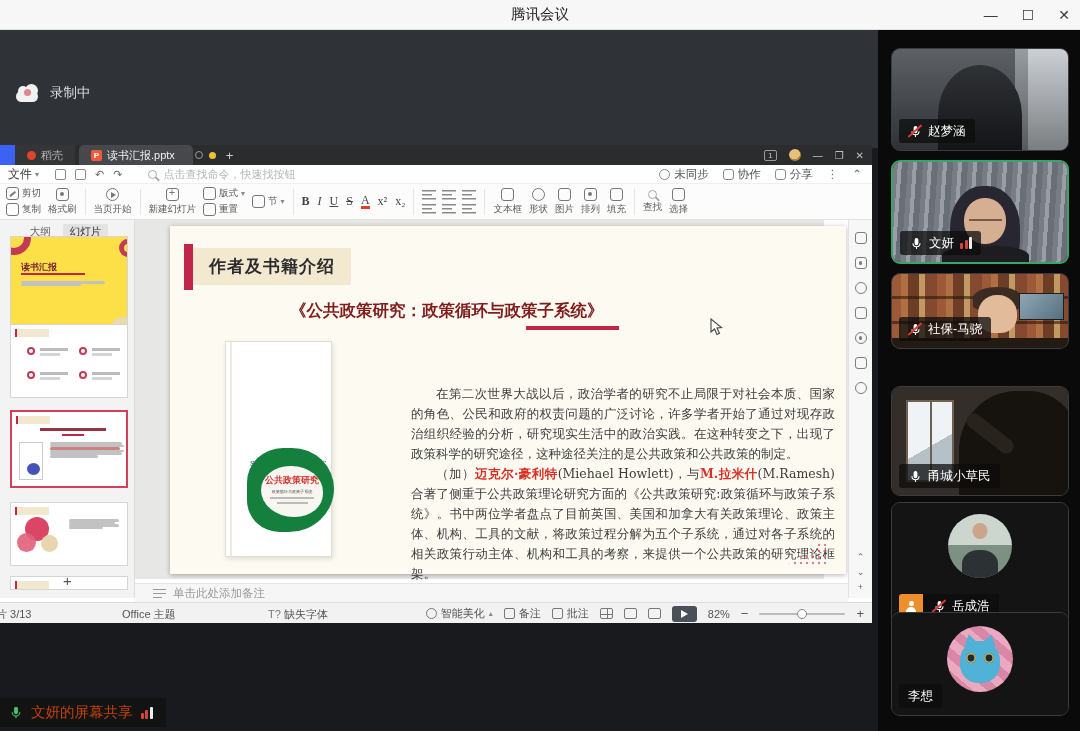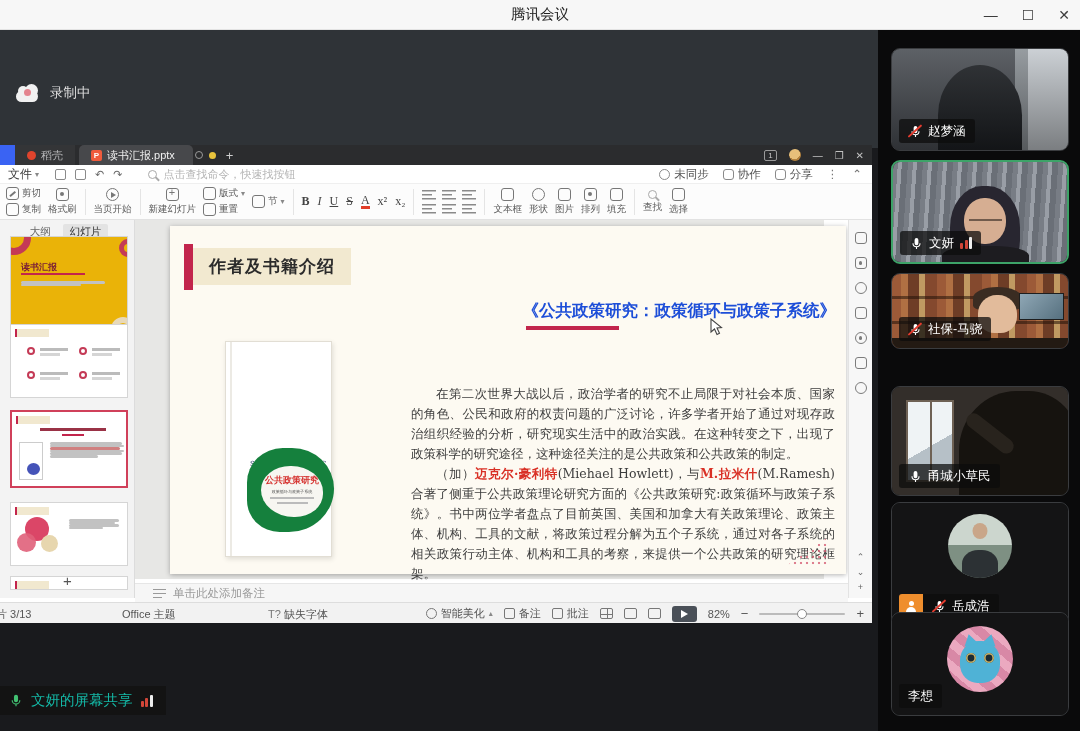--- a/index.html
+++ b/index.html
@@ -91,21 +91,21 @@
 
   
   .panel { position:absolute; left:0; top:0; width:135px; height:378px; background:#f3f3f3; border-right:1px solid #dcdcdc; }
   .panel-tabs { display:flex; justify-content:center; gap:8px; padding-top:4px; font-size:10.5px; color:#666; }
   .ptab.active { background:#e3e3e3; border-radius:2px; padding:1px 7px; color:#2d2d2d; }
   .ptab { padding:1px 4px; }
   .thumb { position:absolute; left:10px; width:118px; background:#fff; border:1px solid #d5d5d5; overflow:hidden; }
   .thumb.sel { border:2px solid #d0405a; }
   .t-chip { position:absolute; left:4px; top:4px; width:34px; height:8px; background:#f1e8cf; border-left:2.5px solid #c2254c; }
   .ln { height:2.6px; background:#c2c2c2; border-radius:2px; }
-  .t1 { top:16px; height:96px; background:#eab308; }
+  .t1 { top:16px; height:96px; background:#fde047; }
   .t1 .arc1 { position:absolute; left:-14px; top:-16px; width:34px; height:34px; border:7px solid #c43a56; border-radius:50%; }
   .t1 .arc2 { position:absolute; right:-10px; top:2px; width:18px; height:18px; border:5px solid #c43a56; border-radius:50%; }
   .t1 .arc3 { position:absolute; right:-8px; bottom:-10px; width:24px; height:24px; border:6px solid #e8d9b8; border-radius:50%; }
   .t1 .t1title { position:absolute; left:10px; top:24px; font-size:9px; font-weight:bold; color:#7c2236; font-family:"DejaVu Serif",serif; }
   .t1 .t1line { position:absolute; left:10px; top:36px; width:64px; height:2px; background:#c2254c; }
   .t1 .t1l2 { position:absolute; left:10px; top:44px; width:84px; } 
   .t2 { top:104px; height:74px; }
   .bullet-it { position:absolute; width:48px; }
   .bullet-it .ring { position:absolute; left:0; top:0; width:8px; height:8px; border:2px solid #c43a56; border-radius:50%; }
   .bullet-it .bl { position:absolute; left:13px; top:1px; width:28px; height:2.5px; background:#bbb; }
@@ -124,21 +124,21 @@
   .t4 .mini-text { position:absolute; left:58px; top:16px; width:52px; }
   .t5 { top:356px; height:14px; }
   .addslide { position:absolute; left:0; top:352px; width:135px; text-align:center; font-size:15px; color:#555; }
 
   
   .canvas { position:absolute; left:135px; top:0; width:689px; height:359px; background:#e7e7e5; }
   .slide { position:absolute; left:35px; top:6px; width:676px; height:348px; background:#fdfaf2; box-shadow:0 1px 5px rgba(0,0,0,.3); }
   .slide-titlebar { position:absolute; left:14px; top:18px; width:9px; height:46px; background:#c2254c; }
   .slide-titlebox { position:absolute; left:23px; top:22px; background:#f2e9d0; padding:7px 16px; }
   .slide-title { font-family:"DejaVu Serif","Liberation Serif",serif; font-size:17px; font-weight:bold; color:#2b2b2b; letter-spacing:1px; }
-  .slide-heading { position:absolute; left:120px; right:10px; top:74px; text-align:right; font-family:"DejaVu Serif",serif; font-size:16.5px; font-weight:bold; color:#1d4ed8; }
+  .slide-heading { position:absolute; left:120px; right:10px; top:74px; text-align:left; font-family:"DejaVu Serif",serif; font-size:16.5px; font-weight:bold; color:#7f1d1d; }
   .heading-under { position:absolute; left:356px; top:100px; width:93px; height:4px; background:#c2254c; }
   .cursor { position:absolute; left:540px; top:92px; z-index:5; }
   .book { position:absolute; left:55px; top:115px; width:107px; height:216px; background:#fff; border:1px solid #e2ded4; box-shadow:1px 2px 5px rgba(0,0,0,.12); }
   .book::before { content:''; position:absolute; left:4px; top:0; width:2px; height:100%; background:#eceae4; }
   .book-en { position:absolute; left:24px; top:118px; width:78px; text-align:left; font-family:"DejaVu Serif",serif; font-size:7px; line-height:8.5px; color:#3b4a72; letter-spacing:.4px; }
   .blob { position:absolute; right:-3px; bottom:24px; width:87px; height:84px; background:#15803d; border-radius:46% 54% 58% 42%; }
   .blob-in { position:absolute; left:14px; top:18px; right:11px; bottom:15px; background:#f7f6f1; border-radius:48% 52% 46% 54%; overflow:hidden; text-align:center; }
   .book-cn { margin-top:8px; font-size:9px; font-weight:bold; color:#d5322f; font-family:"DejaVu Serif",serif; }
   .book-sub { margin-top:2px; font-size:4.5px; color:#555; transform:scale(.9); }
   .book-ln { margin:3px auto 0; width:70%; height:2px; background:#bbb; }
@@ -169,21 +169,21 @@
   .st-ic.circ { border-radius:50%; }
   .viewbox { width:13px; height:11px; border:1.2px solid #777; border-radius:2px; }
   .viewbox.grid { background:linear-gradient(#777 0 0) 6px 0/1.2px 11px no-repeat, linear-gradient(#777 0 0) 0 5px/13px 1.2px no-repeat; }
   .playbox { width:25px; height:16px; background:#4a5058; border-radius:3px; position:relative; }
   .playbox::after { content:''; position:absolute; left:9px; top:4px; border-left:7px solid #fff; border-top:4px solid transparent; border-bottom:4px solid transparent; }
   .slider { width:86px; height:2px; background:#bbb; border-radius:2px; position:relative; }
   .slider .knob { position:absolute; left:38px; top:-4px; width:10px; height:10px; border:1.4px solid #888; background:#fff; border-radius:50%; }
   .zoompm { font-size:13px; color:#555; }
 
   
-  .share-badge { position:absolute; left:0; bottom:16px; background:rgba(18,18,18,.92); display:flex; align-items:center; gap:8px; padding:5px 13px 5px 9px; color:#14b8a6; font-size:14.5px; }
+  .share-badge { position:absolute; left:0; bottom:4px; background:rgba(18,18,18,.92); display:flex; align-items:center; gap:8px; padding:5px 13px 5px 9px; color:#c2410c; font-size:14.5px; }
   .vol { display:flex; align-items:flex-end; gap:1.6px; }
   .vol span { width:3px; border-radius:1px; display:block; }
   .vol .v1 { height:6px; background:#d24638; }
   .vol .v2 { height:9px; background:#d24638; }
   .vol .v3 { height:12px; background:#ededed; }
 
   
   .sidebar { position:absolute; left:878px; top:30px; width:202px; height:701px; background:#0a0a0b; }
   .tile { position:absolute; left:13px; width:178px; border-radius:9px; overflow:hidden; background:#17181a; border:1.5px solid #3a3c3f; }
   .tile.speaking { border:2px solid #3da368; }

